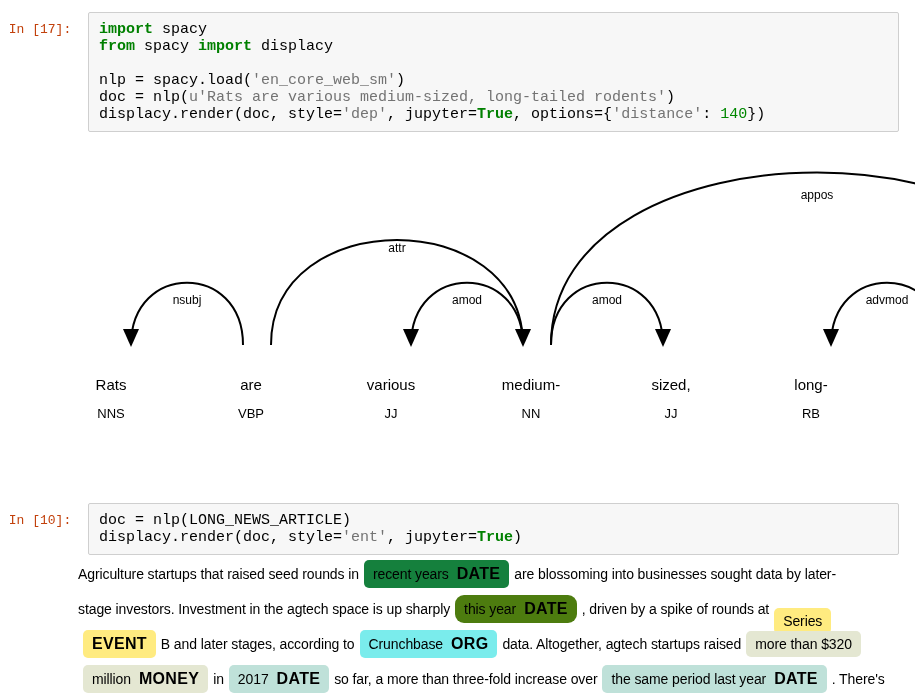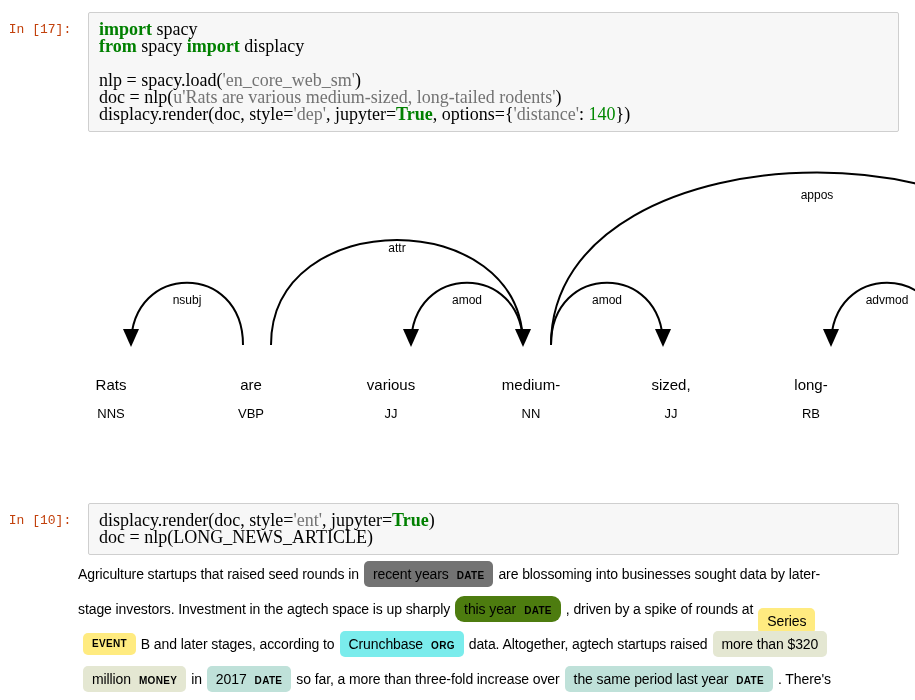--- a/index.html
+++ b/index.html
@@ -11,22 +11,22 @@
   .prompt {
     position:absolute; left:0; top:9px; width:80px;
     text-align:center;
     font-family:"Liberation Mono","DejaVu Sans Mono",monospace;
     font-size:13px; line-height:17px; color:#c2410c;
   }
   .codebox {
     position:absolute; left:88px; right:16px; top:0;
     background:#f7f7f7; border:1px solid #cfcfcf; border-radius:2px;
     padding:8px 10px;
-    font-family:Liberation Serif, serif;
-    font-size:18px; line-height:17px; color:#000;
+    font-family:Liberation Mono, monospace;
+    font-size:15px; line-height:17px; color:#000;
     white-space:pre;
   }
   .cl { height:17px; }
   .tk-k { color:#008000; font-weight:bold; }
   .tk-s { color:#737373; }
   .tk-n { color:#080; }
   .tk-p { color:#000; }
 
   
   .depsvg { position:absolute; left:0; top:165px; }
@@ -47,21 +47,21 @@
   .entout { position:absolute; left:78px; top:556px; right:0; }
   .entline {
     height:35px; display:flex; align-items:center;
     font-size:14px; letter-spacing:-0.1px; color:#000; white-space:pre;
   }
   .entchip {
     display:inline-flex; align-items:baseline;
     padding:6px 9px; margin:0 5px; border-radius:5px; line-height:1;
   }
   .entchip .elabel {
-    font-size:10px; font-weight:bold; letter-spacing:0.3px; margin-left:8px;
+    font-size:16px; font-weight:bold; letter-spacing:0.3px; margin-left:8px;
     text-transform:uppercase; color:#000;
   }
   .entchip .etext:empty + .elabel { margin-left:0; }
 </style>
 </head>
 <body>
 
 <div class="cell" style="top:12px;">
   <div class="prompt">In [17]:</div>
   <div class="codebox"><div class="cl"><span class="tk-k">import</span><span class="tk-p"> spacy</span></div><div class="cl"><span class="tk-k">from</span><span class="tk-p"> spacy </span><span class="tk-k">import</span><span class="tk-p"> displacy</span></div><div class="cl">&nbsp;</div><div class="cl"><span class="tk-p">nlp = spacy.load(</span><span class="tk-s">'en_core_web_sm'</span><span class="tk-p">)</span></div><div class="cl"><span class="tk-p">doc = nlp(</span><span class="tk-s">u'Rats are various medium-sized, long-tailed rodents'</span><span class="tk-p">)</span></div><div class="cl"><span class="tk-p">displacy.render(doc, style=</span><span class="tk-s">'dep'</span><span class="tk-p">, jupyter=</span><span class="tk-k">True</span><span class="tk-p">, options={</span><span class="tk-s">'distance'</span><span class="tk-p">: </span><span class="tk-n">140</span><span class="tk-p">})</span></div></div>
@@ -95,21 +95,21 @@
     <text class="word" x="531" y="225">medium-</text>
     <text class="tag" x="531" y="253">NN</text>
     <text class="word" x="671" y="225">sized,</text>
     <text class="tag" x="671" y="253">JJ</text>
     <text class="word" x="811" y="225">long-</text>
     <text class="tag" x="811" y="253">RB</text>
   </svg>
 
 <div class="cell" style="top:503px;">
   <div class="prompt">In [10]:</div>
-  <div class="codebox"><div class="cl"><span class="tk-p">displacy.render(doc, style=</span><span class="tk-s">'ent'</span><span class="tk-p">, jupyter=</span><span class="tk-k">True</span><span class="tk-p">)</span></div><div class="cl"><span class="tk-p">doc = nlp(LONG_NEWS_ARTICLE)</span></div></div>
+  <div class="codebox"><div class="cl"><span class="tk-p">doc = nlp(LONG_NEWS_ARTICLE)</span></div><div class="cl"><span class="tk-p">displacy.render(doc, style=</span><span class="tk-s">'ent'</span><span class="tk-p">, jupyter=</span><span class="tk-k">True</span><span class="tk-p">)</span></div></div>
 </div>
 
 <div class="entout">
-    <div class="entline"><span>Agriculture startups that raised seed rounds in</span><span class="entchip" style="background: #737373;"><span class="etext">recent years</span><span class="elabel">DATE</span></span><span>are blossoming into businesses sought data by later-</span></div>
+    <div class="entline"><span>Agriculture startups that raised seed rounds in</span><span class="entchip" style="background: #15803d;"><span class="etext">recent years</span><span class="elabel">DATE</span></span><span>are blossoming into businesses sought data by later-</span></div>
     <div class="entline"><span>stage investors. Investment in the agtech space is up sharply</span><span class="entchip" style="background: #4d7c0f; border-radius: 9px;"><span class="etext">this year</span><span class="elabel">DATE</span></span><span>, driven by a spike of rounds at</span><span class="entchip" style="background: rgb(255, 235, 128); margin-top: 24px;"><span class="etext">Series</span></span></div>
     <div class="entline"><span class="entchip" style="background: rgb(255, 235, 128);"><span class="etext"></span><span class="elabel">EVENT</span></span><span>B and later stages, according to</span><span class="entchip" style="background: rgb(122, 236, 236);"><span class="etext">Crunchbase</span><span class="elabel">ORG</span></span><span>data. Altogether, agtech startups raised</span><span class="entchip" style="background: rgb(228, 231, 210);"><span class="etext">more than $320</span></span></div>
     <div class="entline"><span class="entchip" style="background: rgb(228, 231, 210);"><span class="etext">million</span><span class="elabel">MONEY</span></span><span>in</span><span class="entchip" style="background: rgb(191, 225, 217);"><span class="etext">2017</span><span class="elabel">DATE</span></span><span>so far, a more than three-fold increase over</span><span class="entchip" style="background: rgb(191, 225, 217);"><span class="etext">the same period last year</span><span class="elabel">DATE</span></span><span>. There's</span></div>
   </div>
 
 </body></html>

